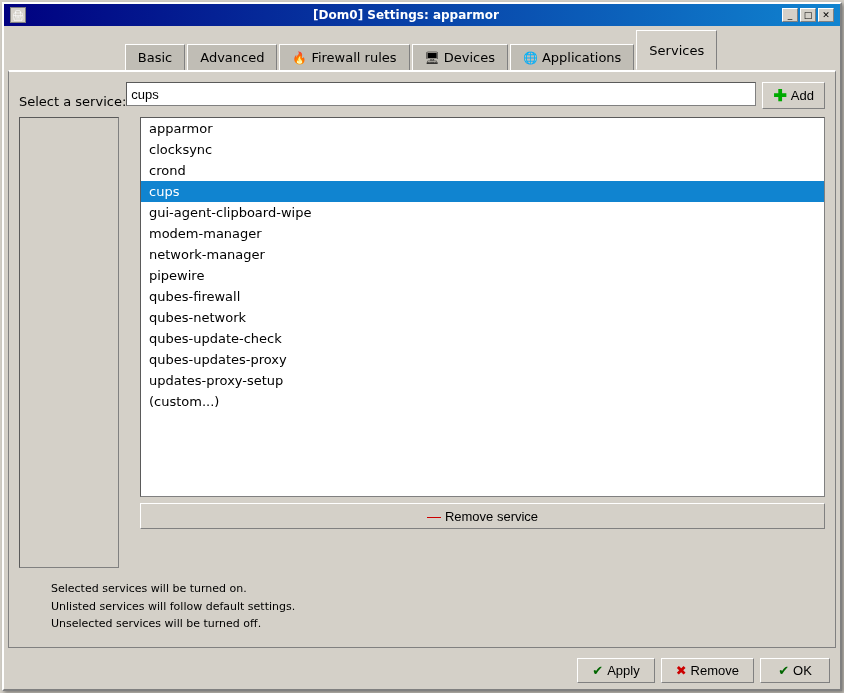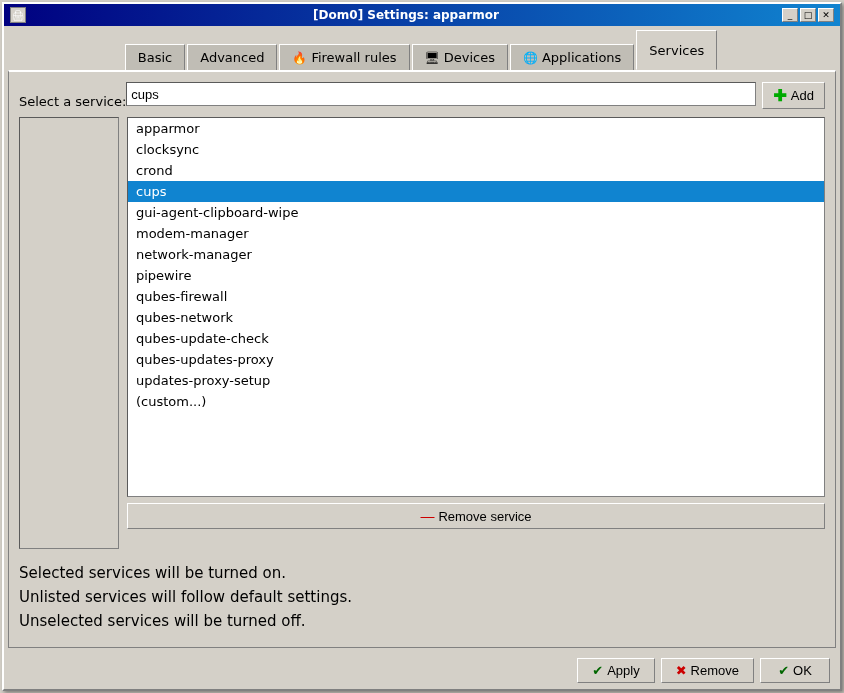--- a/index.html
+++ b/index.html
@@ -171,21 +171,21 @@
       font-size: 13px;
       white-space: nowrap;
     }
     .list-item.selected {
       background: #1084d0;
       color: white;
     }
     .service-panel {
       display: flex;
       flex: 1;
-      gap: 8px;
+      gap: 21px;
     }
     .left-panel {
       width: 100px;
       background: #d4d0c8;
       border: 1px solid #808080;
       border-top-color: #5a5a5a;
       border-left-color: #5a5a5a;
     }
     .remove-button {
       background: #d4d0c8;
@@ -202,22 +202,23 @@
       width: 100%;
     }
     .remove-icon {
       color: #cc0000;
       font-size: 14px;
     }
     .info-section {
       padding: 4px 0;
     }
     .info-text {
-      font-size: 15px;
+      font-size: 11px;
       line-height: 1.6;
+      margin-left: 32px;
     }
     .bottom-bar {
       display: flex;
       justify-content: flex-end;
       padding: 6px 10px;
       gap: 6px;
       background: #d4d0c8;
     }
     .bottom-btn {
       background: #d4d0c8;

